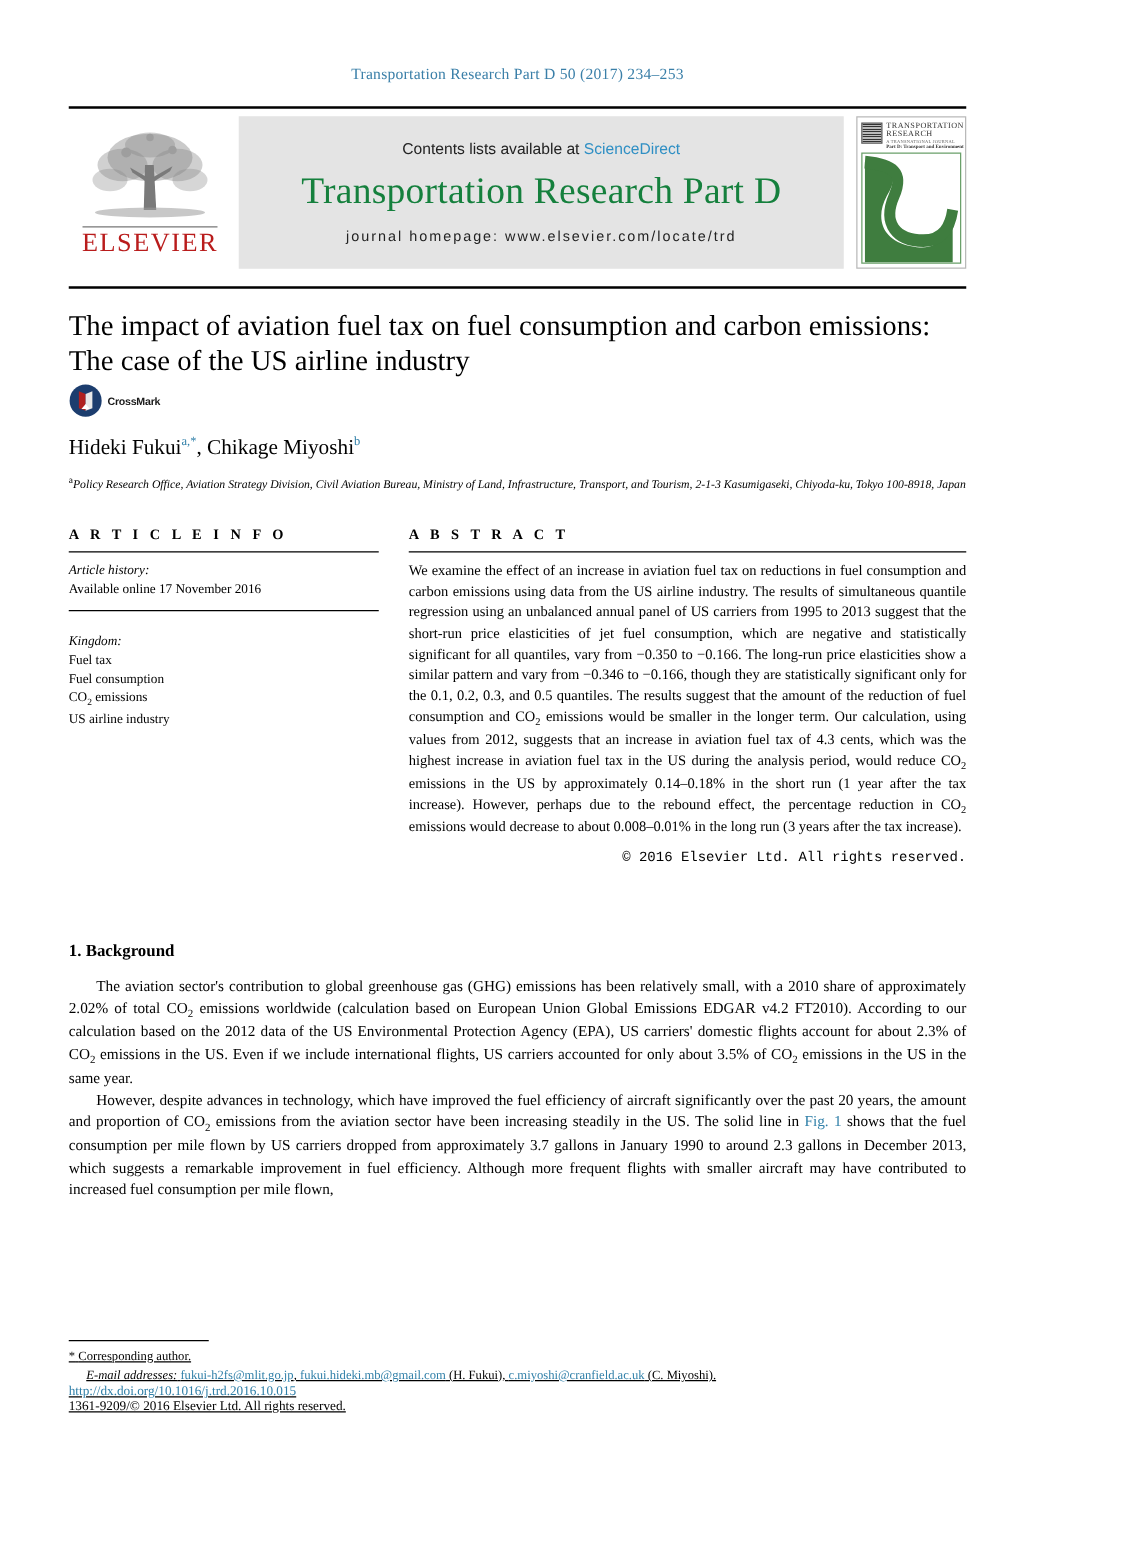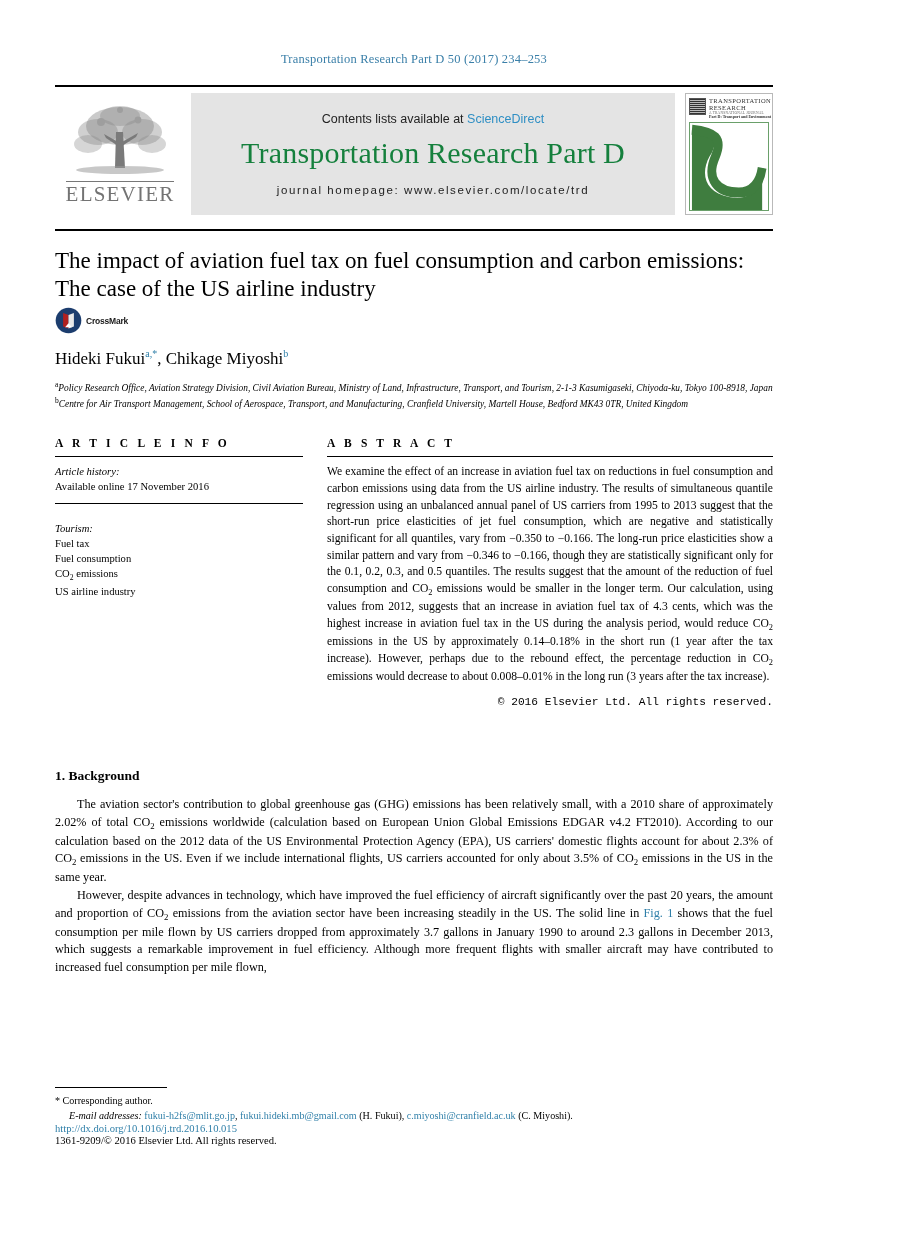--- a/index.html
+++ b/index.html
@@ -49,21 +49,21 @@
     flex-direction: column;
     align-items: center;
     justify-content: center;
     padding-right: 6px;
   }
   .tree-svg { display:block; }
   .elsevier-word {
     font-family: "Liberation Serif", serif;
     font-size: 21px;
     letter-spacing: 1.2px;
-    color: #737373;
+    color: #b91c1c;
     border-top: 1.2px solid #777;
     padding-top: 1px;
     margin-top: 1px;
     line-height: 1.05;
   }
   .journal-band {
     flex: 1 1 auto;
     background: #e4e4e4;
     display: flex;
     flex-direction: column;
@@ -263,21 +263,22 @@
     text-indent: 22px;
     margin: 0 0 1px 0;
   }
   .link { color: #2f7fa8; text-decoration: none; }
 
   
   .footer {
     position: absolute;
     left: 55px;
     right: 55px;
-    bottom: 92px;
+    bottom: 107px;
+    text-decoration: underline;
   }
   .foot-rule {
     width: 112px;
     border-top: 1.1px solid #000;
     margin-bottom: 5px;
   }
   .foot-line {
     font-family: "Liberation Serif", serif;
     font-size: 10.1px;
     line-height: 1.5;
@@ -367,36 +368,35 @@
       <span class="crossmark-label">CrossMark</span>
     </div>
   </div>
 
   <div class="authors">
     <span>Hideki Fukui</span><sup class="star">a,*</sup>, <span>Chikage Miyoshi</span><sup>b</sup>
   </div>
 
   <div class="affil">
     <p><sup>a</sup><span>Policy Research Office, Aviation Strategy Division, Civil Aviation Bureau, Ministry of Land, Infrastructure, Transport, and Tourism, 2-1-3 Kasumigaseki, Chiyoda-ku, Tokyo 100-8918, Japan</span></p>
-    <p><sup>b</sup><span>Centre for Air Transport Management, School of Aerospace, Transport, and Manufacturing, Cranfield University, Martell House, Bedford MK43 0TR, United Kingdom</span></p>
   </div>
 
   <div class="info-abstract">
 
     <div class="col-info">
       <div class="sec-label">A R T I C L E   I N F O</div>
       <div class="hr-mid"></div>
       <div class="info-block">
         <div class="it">Article history:</div>
         <div>Available online 17 November 2016</div>
       </div>
       <div class="hr-thin2"></div>
       <div class="info-gap"></div>
       <div class="info-block">
-        <div class="it">Tourism:</div>
+        <div class="it">Kingdom:</div>
         <div>Fuel tax</div>
         <div>Fuel consumption</div>
         <div>CO<sub>2</sub> emissions</div>
         <div>US airline industry</div>
       </div>
     </div>
 
     <div class="col-abstract">
       <div class="sec-label">A B S T R A C T</div>
       <div class="hr-mid"></div>

